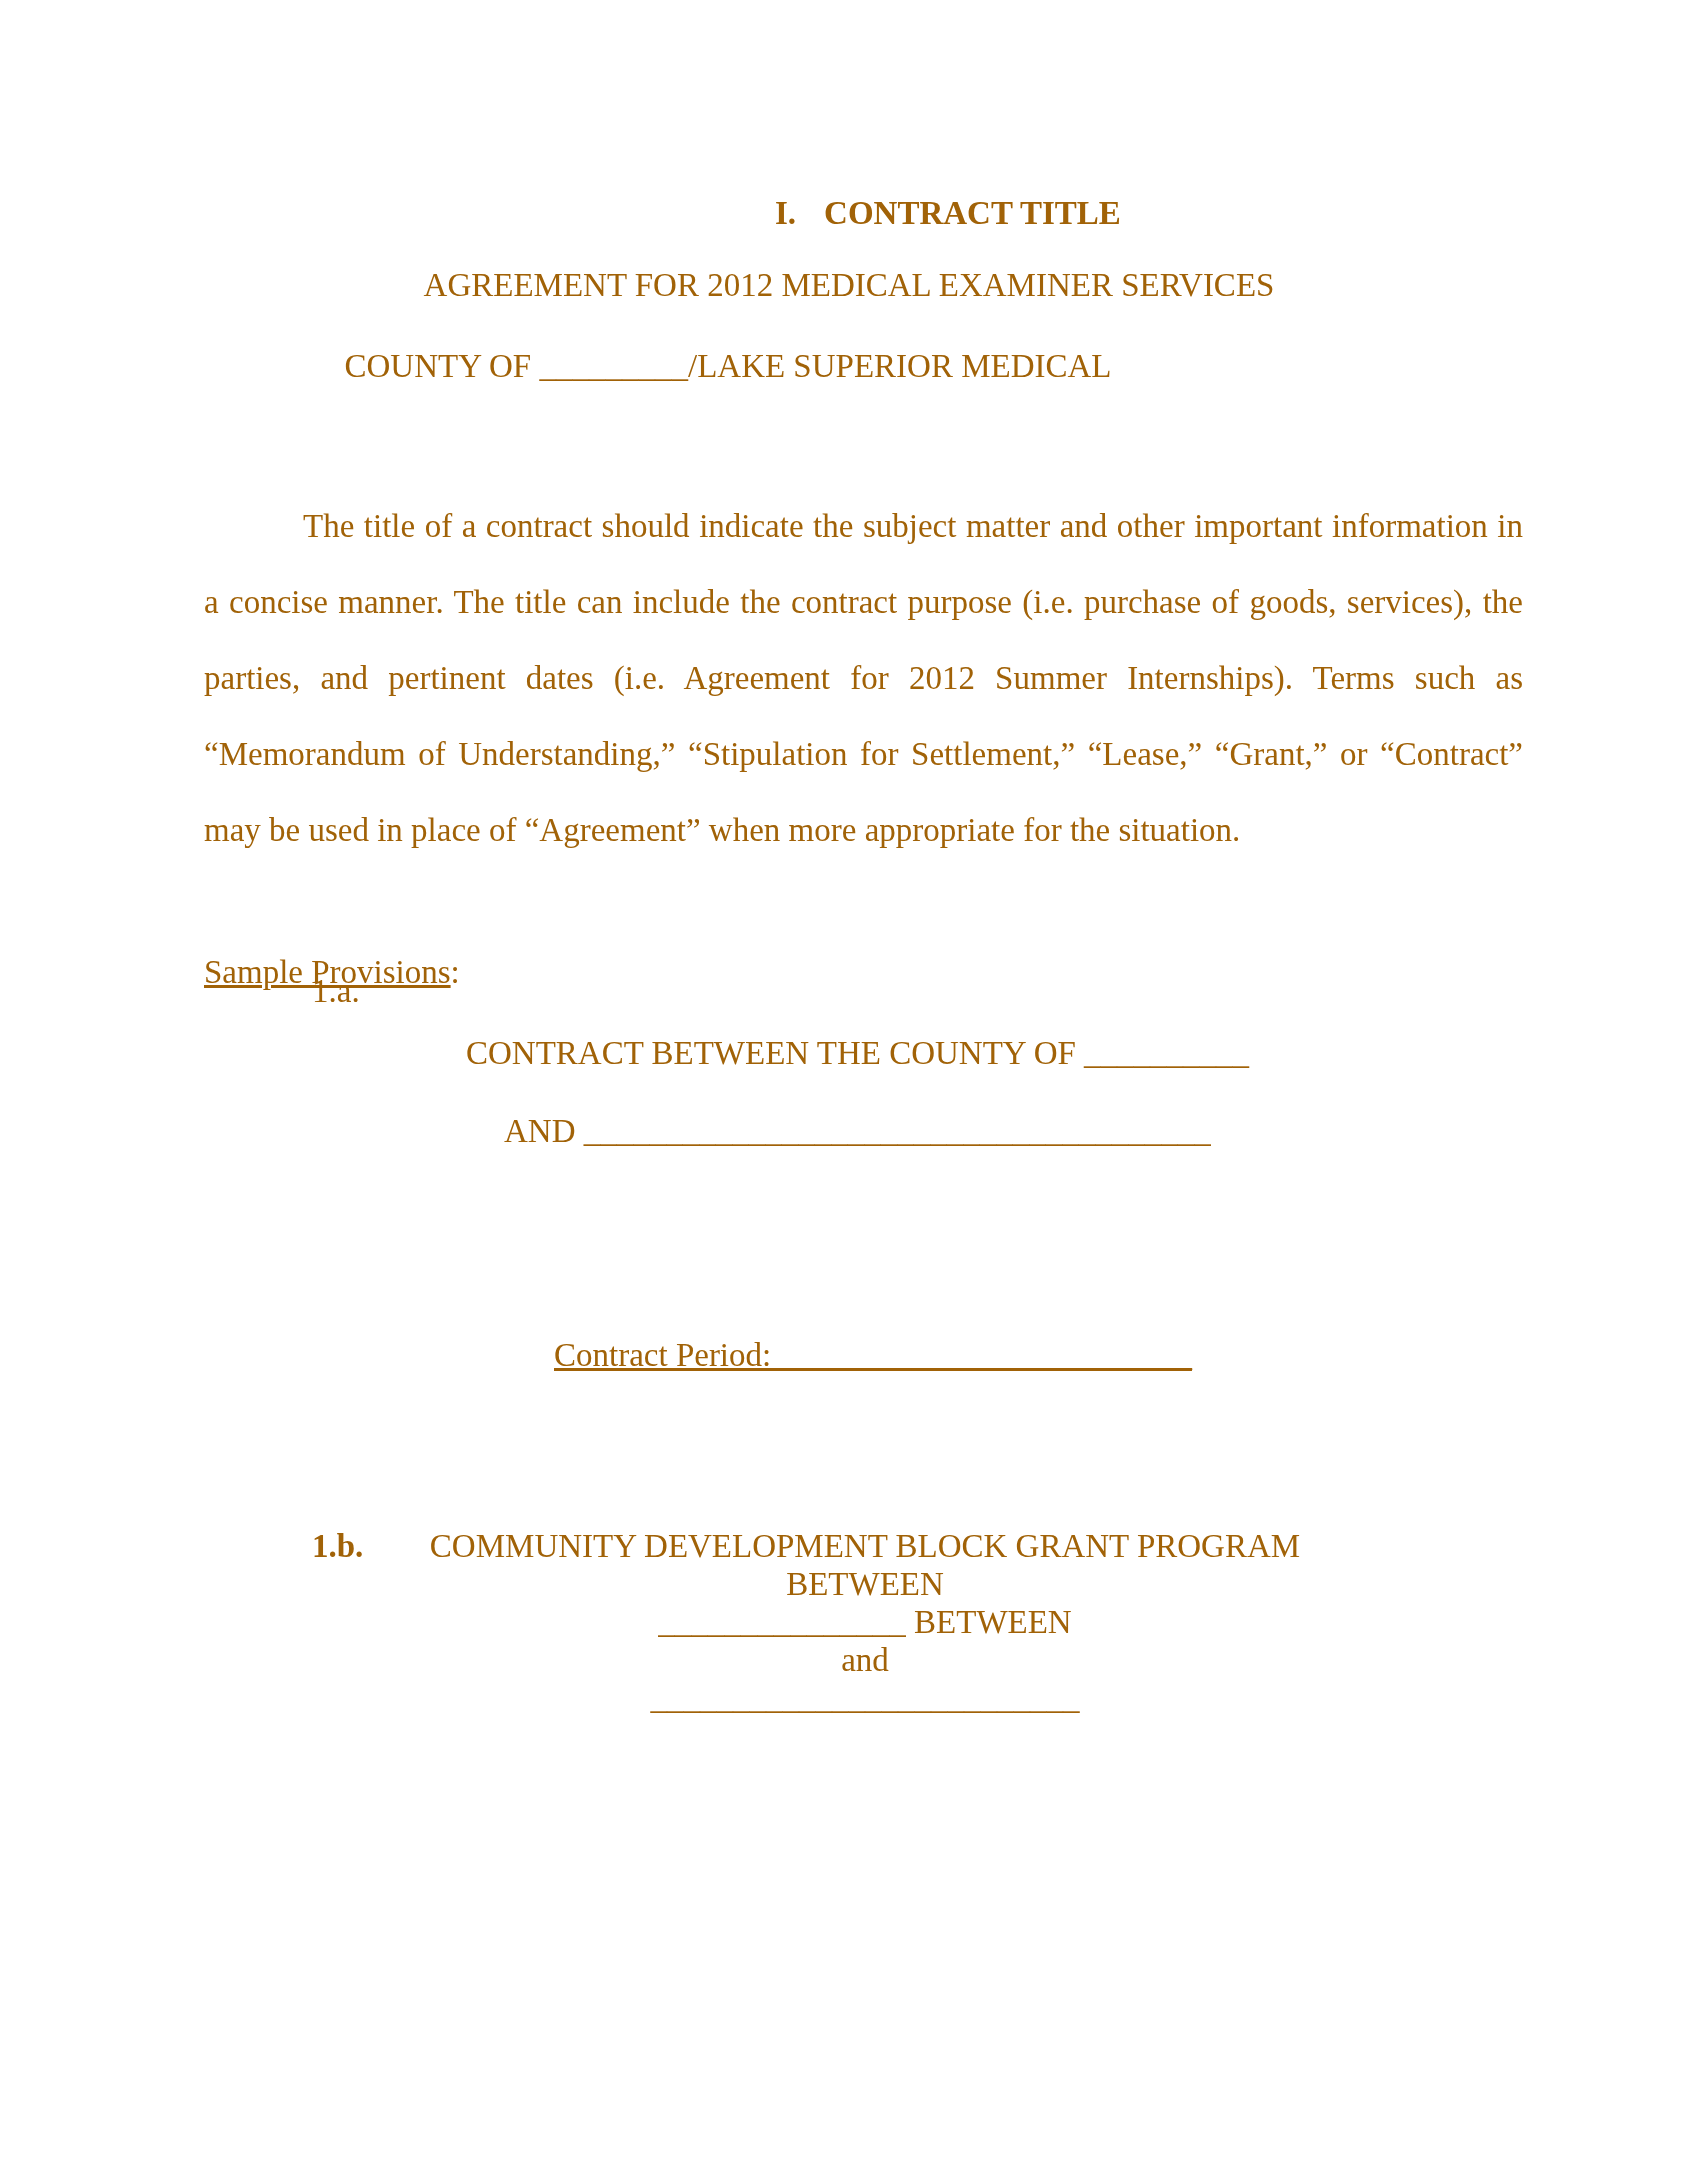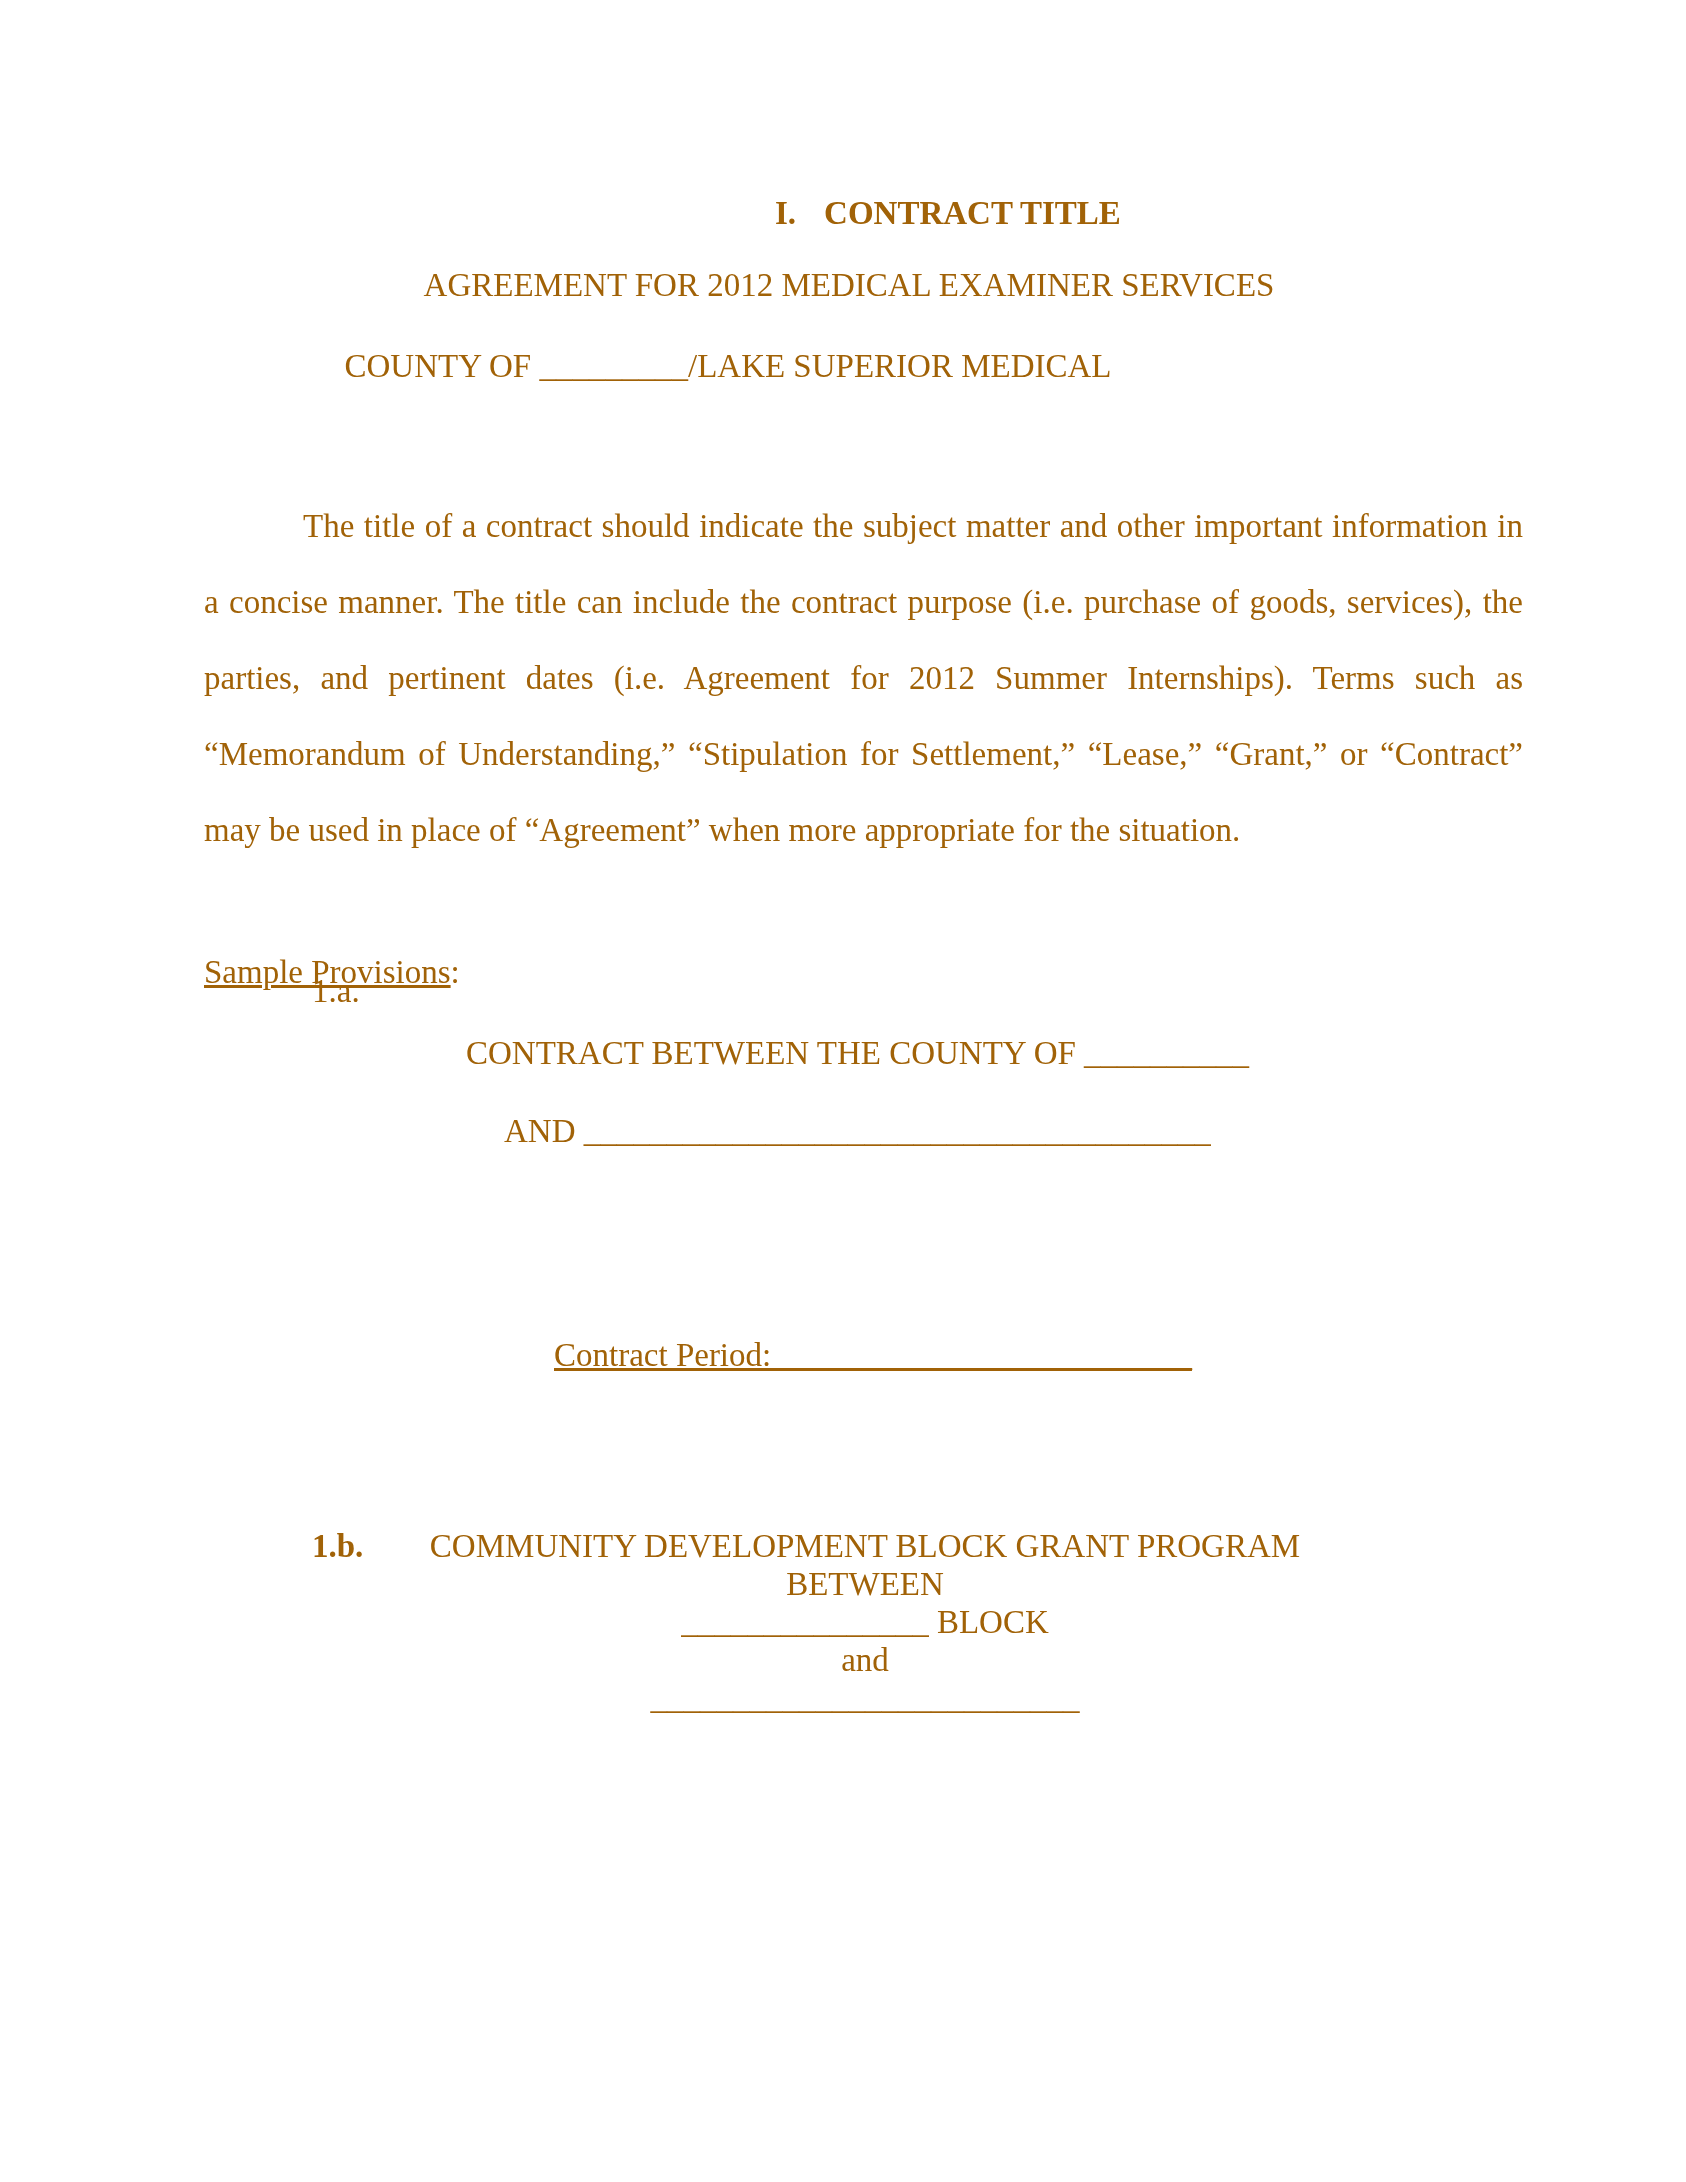--- a/index.html
+++ b/index.html
@@ -89,19 +89,19 @@
 
   <div class="abs prov-number-1a">1.a.</div>
   <div class="abs prov-1a-line1">CONTRACT BETWEEN THE COUNTY OF __________</div>
   <div class="abs prov-1a-line2">AND ______________________________________</div>
   <div class="abs contract-period">Contract Period: _________________________</div>
 
   <div class="abs prov-number-1b">1.b.</div>
   <div class="prov-1b-block">
     <div>COMMUNITY DEVELOPMENT BLOCK GRANT PROGRAM</div>
     <div>BETWEEN</div>
-    <div>_______________ BLOCK</div>
+    <div>_______________ BETWEEN</div>
     <div>and</div>
     <div>__________________________</div>
   </div>
 
 </div>
 
 
 </body></html>

